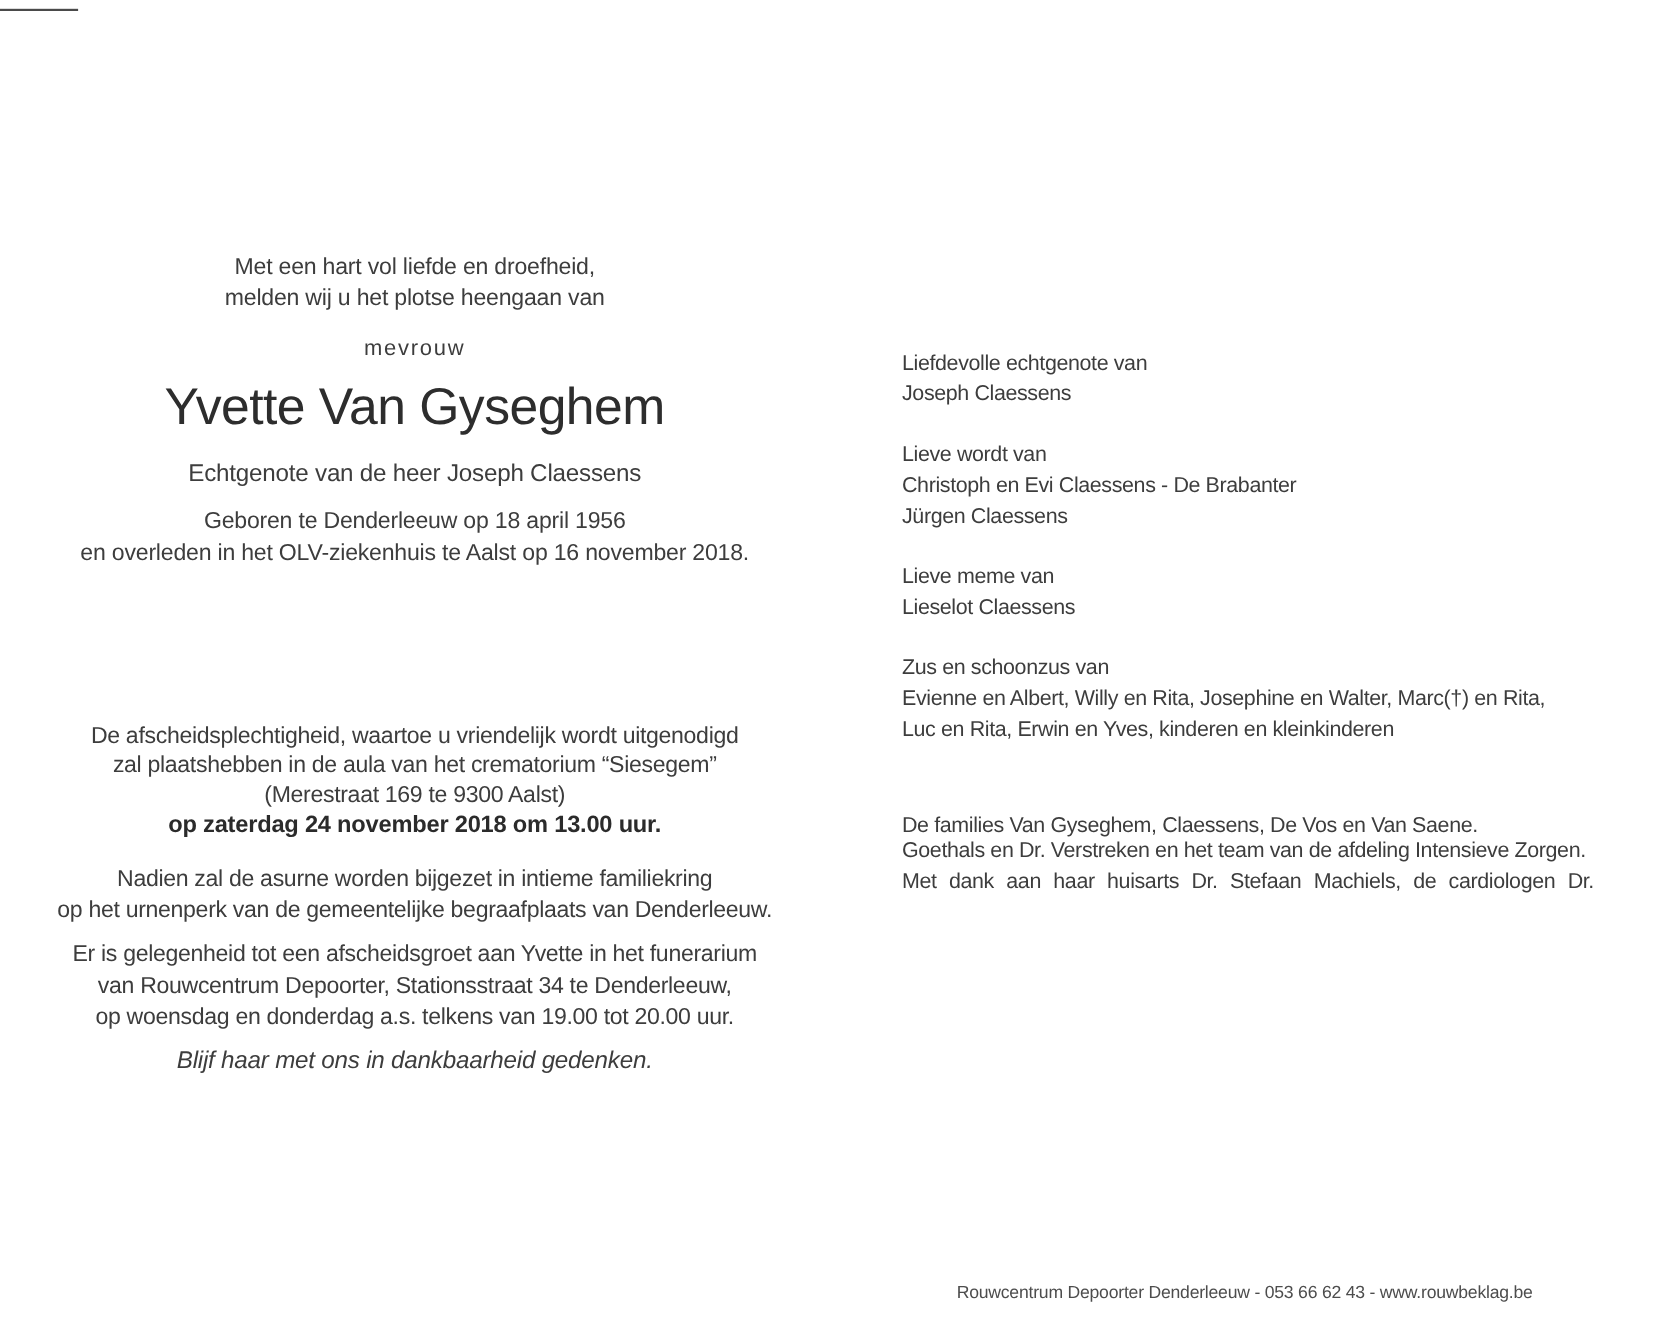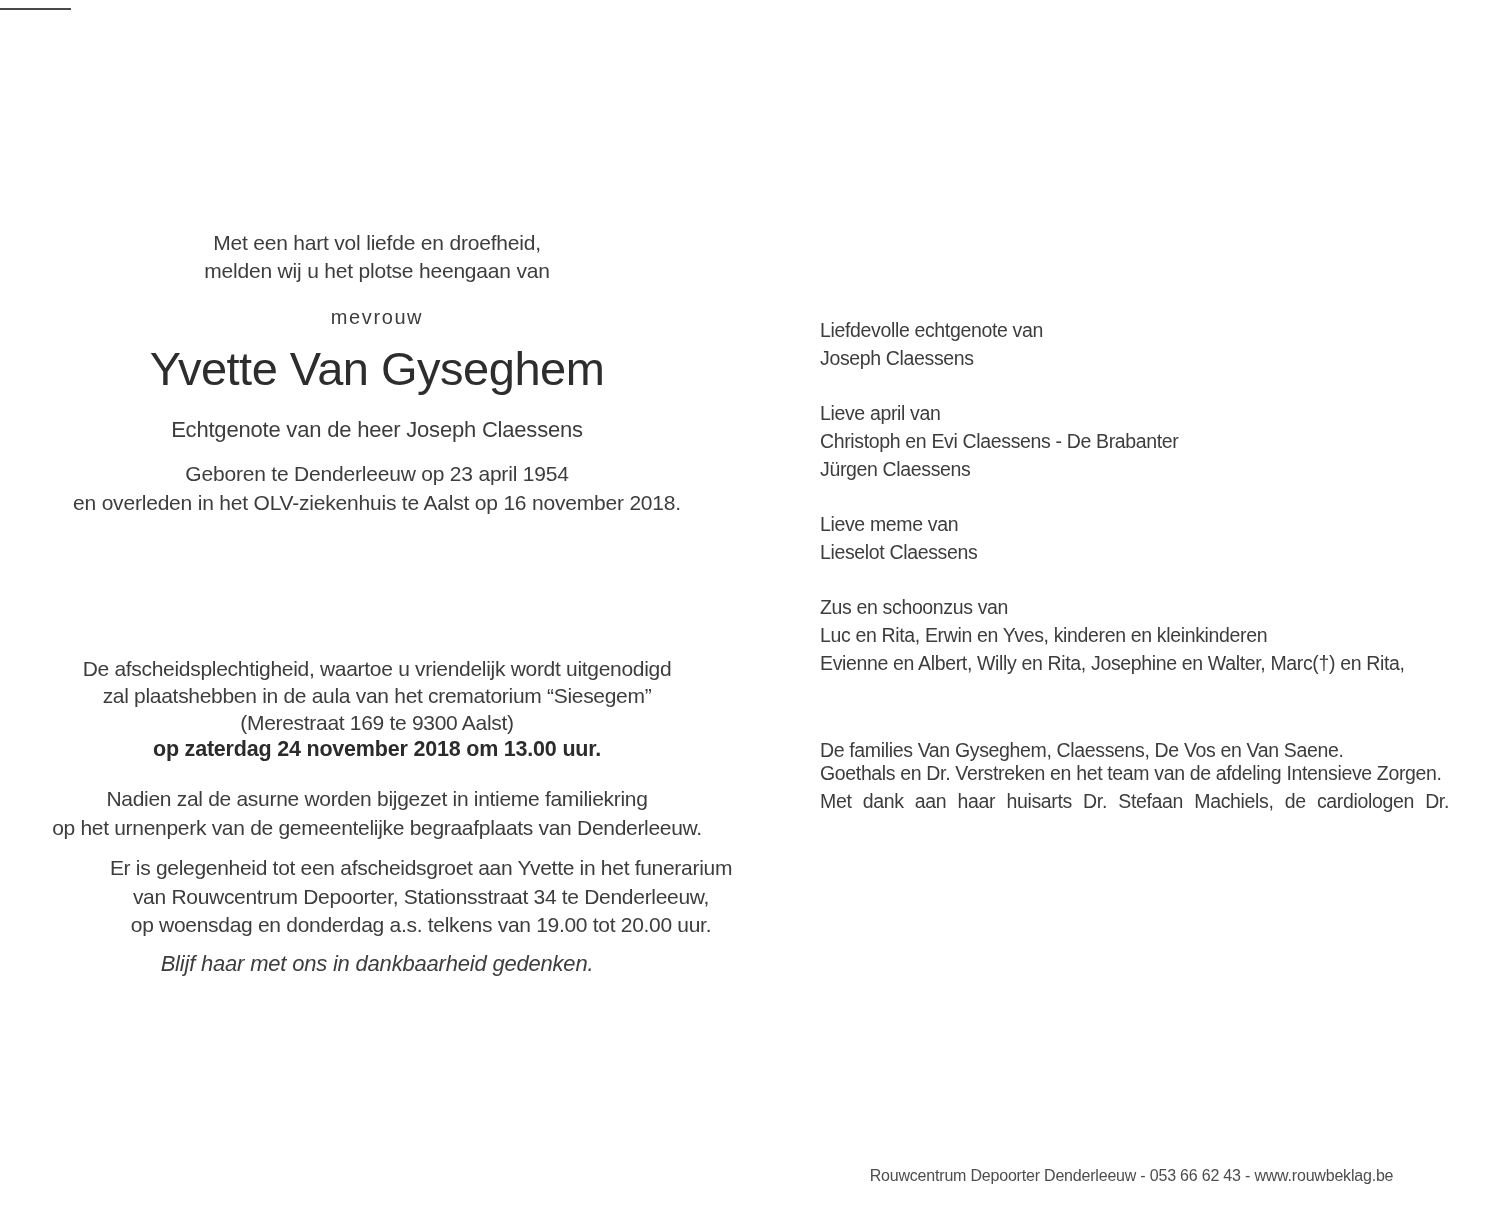--- a/index.html
+++ b/index.html
@@ -44,21 +44,21 @@
     top: 586px;
     left: 50%;
     width: 141px;
     margin-left: -70px;
     border: none;
     border-top: 2px solid #4a4a4a;
   }
   .ceremony     { top: 655px; font-size: 21px; line-height: 27px; letter-spacing: -0.3px; }
   .ceremony .bold-line { font-size: 21.5px; font-weight: 700; color: #2b2b2b; letter-spacing: -0.2px; }
   .interment    { top: 785px; font-size: 21px; line-height: 28.5px; letter-spacing: -0.3px; }
-  .farewell     { top: 854px; font-size: 21px; line-height: 28.5px; letter-spacing: -0.3px; padding-left: 44px; }
+  .farewell     { top: 854px; font-size: 21px; line-height: 28.5px; letter-spacing: -0.3px; }
   .closing      { top: 951px; font-size: 22px; font-style: italic; letter-spacing: -0.2px; }
 
   
   .rcol {
     position: absolute;
     left: 66px;
     width: 629px;
     font-size: 19.5px;
     line-height: 28px;
     letter-spacing: -0.35px;
@@ -99,21 +99,21 @@
       <div class="line">melden wij u het plotse heengaan van</div>
     </div>
 
     <div class="blk salutation">mevrouw</div>
 
     <div class="blk deceased">Yvette Van Gyseghem</div>
 
     <div class="blk spouse">Echtgenote van de heer Joseph Claessens</div>
 
     <div class="blk birthdeath">
-      <div class="line">Geboren te Denderleeuw op 23 april 1954</div>
+      <div class="line">Geboren te Denderleeuw op 18 april 1956</div>
       <div class="line">en overleden in het OLV-ziekenhuis te Aalst op 16 november 2018.</div>
     </div>
 
     <hr class="divider">
 
     <div class="blk ceremony">
       <div class="line">De afscheidsplechtigheid, waartoe u vriendelijk wordt uitgenodigd</div>
       <div class="line">zal plaatshebben in de aula van het crematorium “Siesegem”</div>
       <div class="line">(Merestraat 169 te 9300 Aalst)</div>
       <div class="line bold-line">op zaterdag 24 november 2018 om 13.00 uur.</div>
@@ -135,34 +135,34 @@
   </section>
 
   <section class="page page-right">
 
     <div class="rcol grp-1">
       <div class="line">Liefdevolle echtgenote van</div>
       <div class="line">Joseph Claessens</div>
     </div>
 
     <div class="rcol grp-2">
-      <div class="line">Lieve april van</div>
+      <div class="line">Lieve wordt van</div>
       <div class="line">Christoph en Evi Claessens - De Brabanter</div>
       <div class="line">Jürgen Claessens</div>
     </div>
 
     <div class="rcol grp-3">
       <div class="line">Lieve meme van</div>
       <div class="line">Lieselot Claessens</div>
     </div>
 
     <div class="rcol grp-4">
       <div class="line">Zus en schoonzus van</div>
+      <div class="line">Evienne en Albert, Willy en Rita, Josephine en Walter, Marc(†) en Rita,</div>
       <div class="line">Luc en Rita, Erwin en Yves, kinderen en kleinkinderen</div>
-      <div class="line">Evienne en Albert, Willy en Rita, Josephine en Walter, Marc(†) en Rita,</div>
     </div>
 
     <div class="rcol grp-5">
       <div class="line">De families Van Gyseghem, Claessens, De Vos en Van Saene.</div>
     </div>
 
     <div class="rcol thanks">
       <div class="line">Goethals en Dr. Verstreken en het team van de afdeling Intensieve Zorgen.</div>
       <div class="line justify-line">Met dank aan haar huisarts Dr. Stefaan Machiels, de cardiologen Dr.</div>
     </div>

